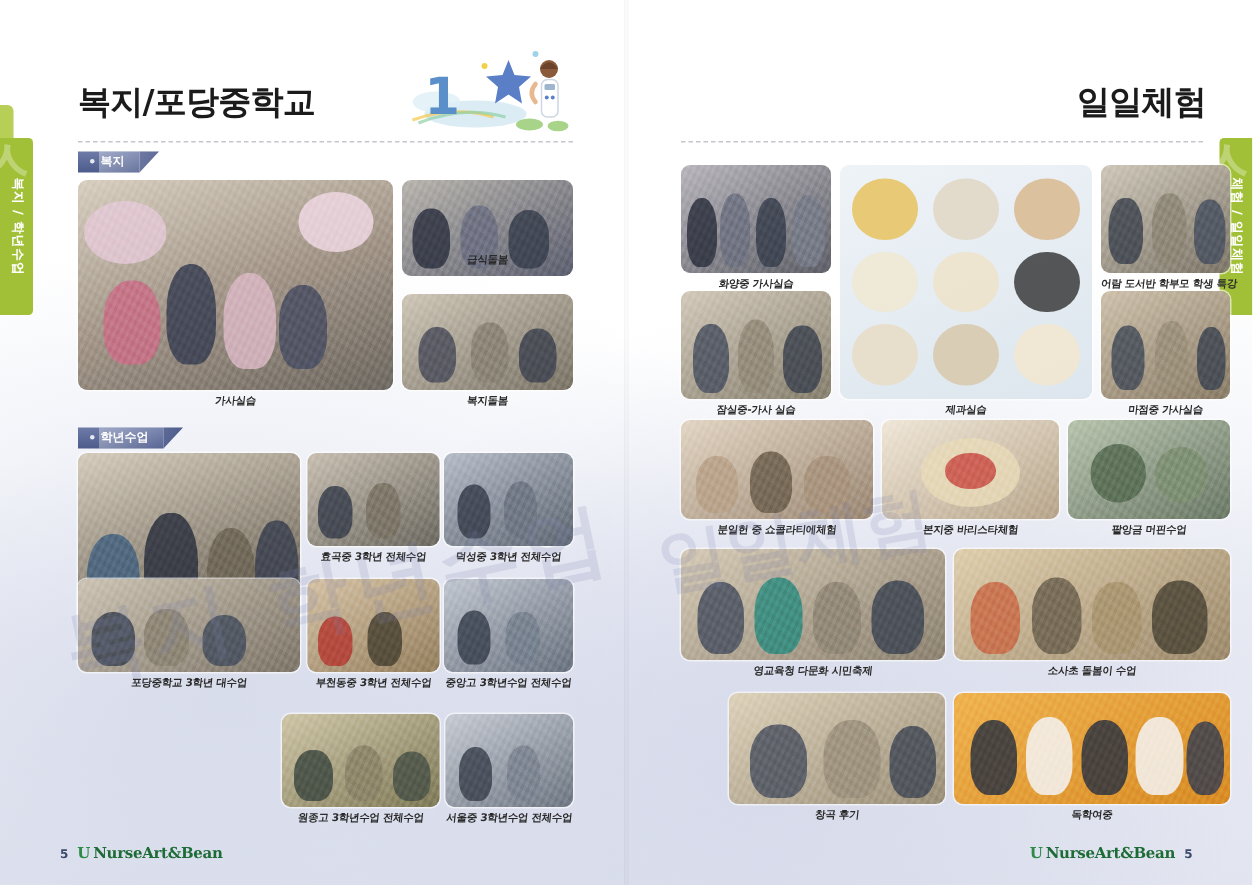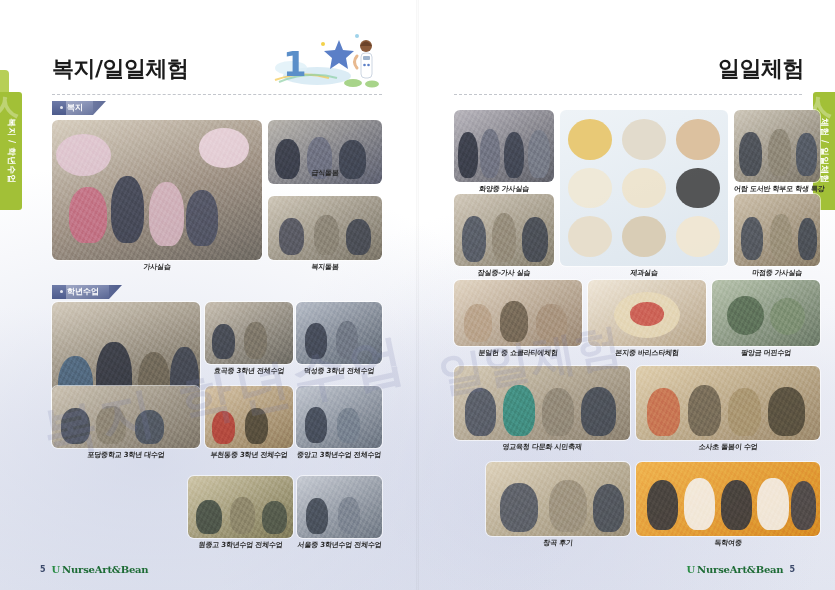--- a/index.html
+++ b/index.html
@@ -166,21 +166,21 @@
 
   <div class="page page-left">
 
     <div class="corner-green"></div>
     <div class="side-tab left">
       <span class="tab-glyph">ㅅ</span>
       <span class="tab-text">복지 / 학년수업</span>
     </div>
 
     <div class="page-head head-left">
-      <div class="page-title title-l">복지/일일체험</div>
+      <div class="page-title title-l">복지/포당중학교</div>
     </div>
 
     <svg class="art art-kid" viewBox="0 0 120 56">
       <ellipse cx="52" cy="42" rx="34" ry="9" fill="#cfe6f2" opacity=".75"></ellipse>
       <ellipse cx="26" cy="34" rx="16" ry="7" fill="#dff0f8" opacity=".8"></ellipse>
       <path d="M10 46 q28 -10 54 -2" stroke="#f4c84a" stroke-width="2" fill="none" opacity=".7"></path>
       <path d="M14 48 q30 -12 58 -4" stroke="#8fd0a6" stroke-width="2" fill="none" opacity=".7"></path>
       <text x="18" y="42" font-size="34" font-weight="bold" fill="#5b8fc9" font-family="DejaVu Sans">1</text>
       <polygon points="74,6 78,16 89,17 81,24 83,35 74,29 65,35 67,24 59,17 70,16" fill="#5b7fc7"></polygon>
       <circle cx="101" cy="12" r="6" fill="#8a5a3a"></circle>

